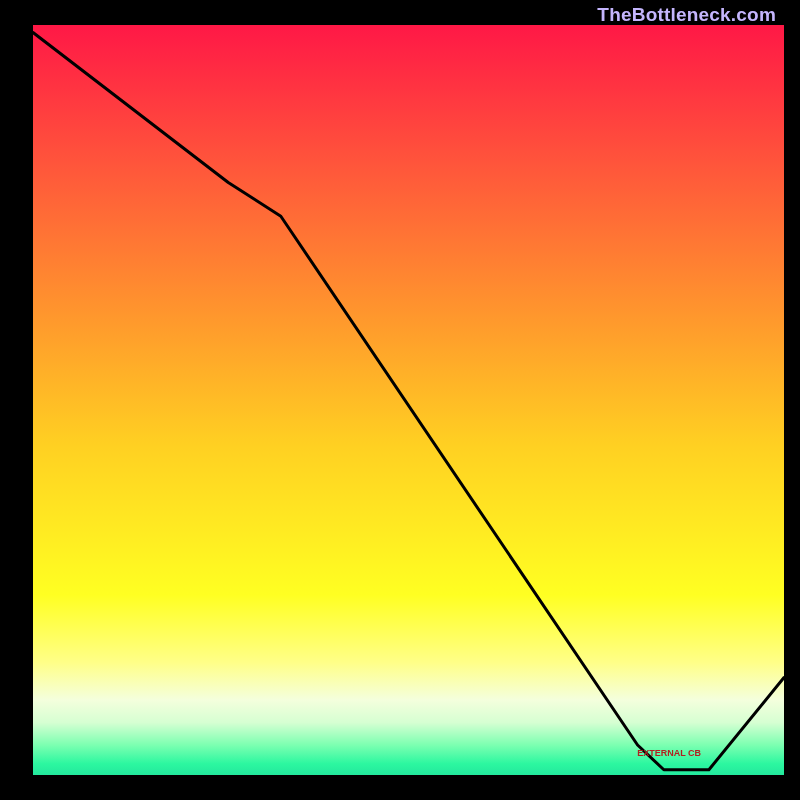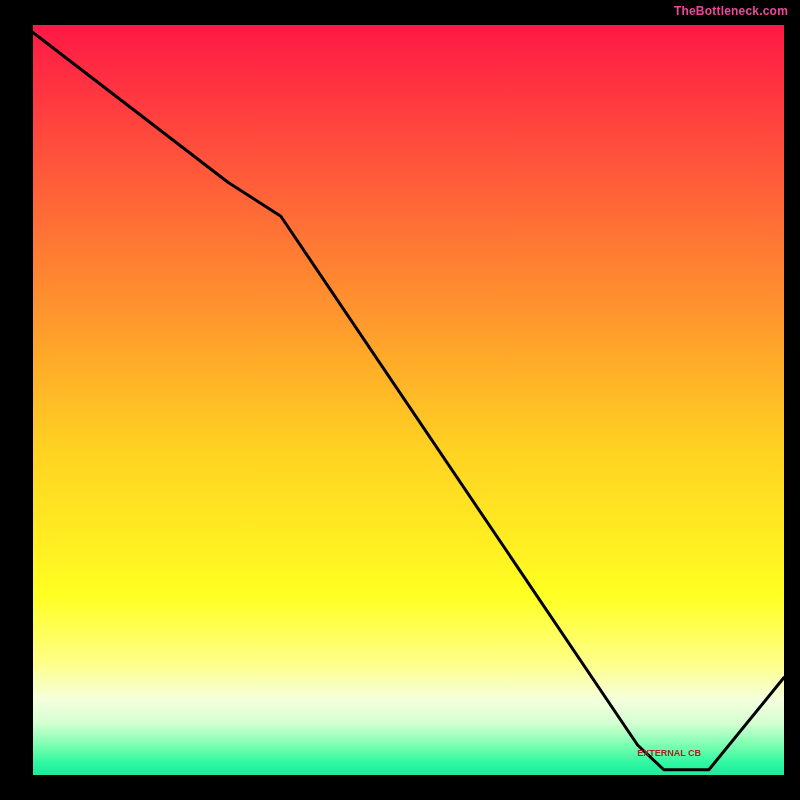--- a/index.html
+++ b/index.html
@@ -12,23 +12,23 @@
     font-family: Arial, Helvetica, sans-serif;
   }
   .container {
     position: relative;
     width: 800px;
     height: 800px;
   }
   .watermark {
     position: absolute;
     top: 4px;
-    right: 12px;
-    color: #ec4899;
-    font-size: 12px;
+    right: 24px;
+    color: #c4b5fd;
+    font-size: 19px;
     font-weight: 600;
     letter-spacing: 0.2px;
   }
   svg.plot {
     position: absolute;
     top: 0;
     left: 0;
     width: 800px;
     height: 800px;
     display: block;

